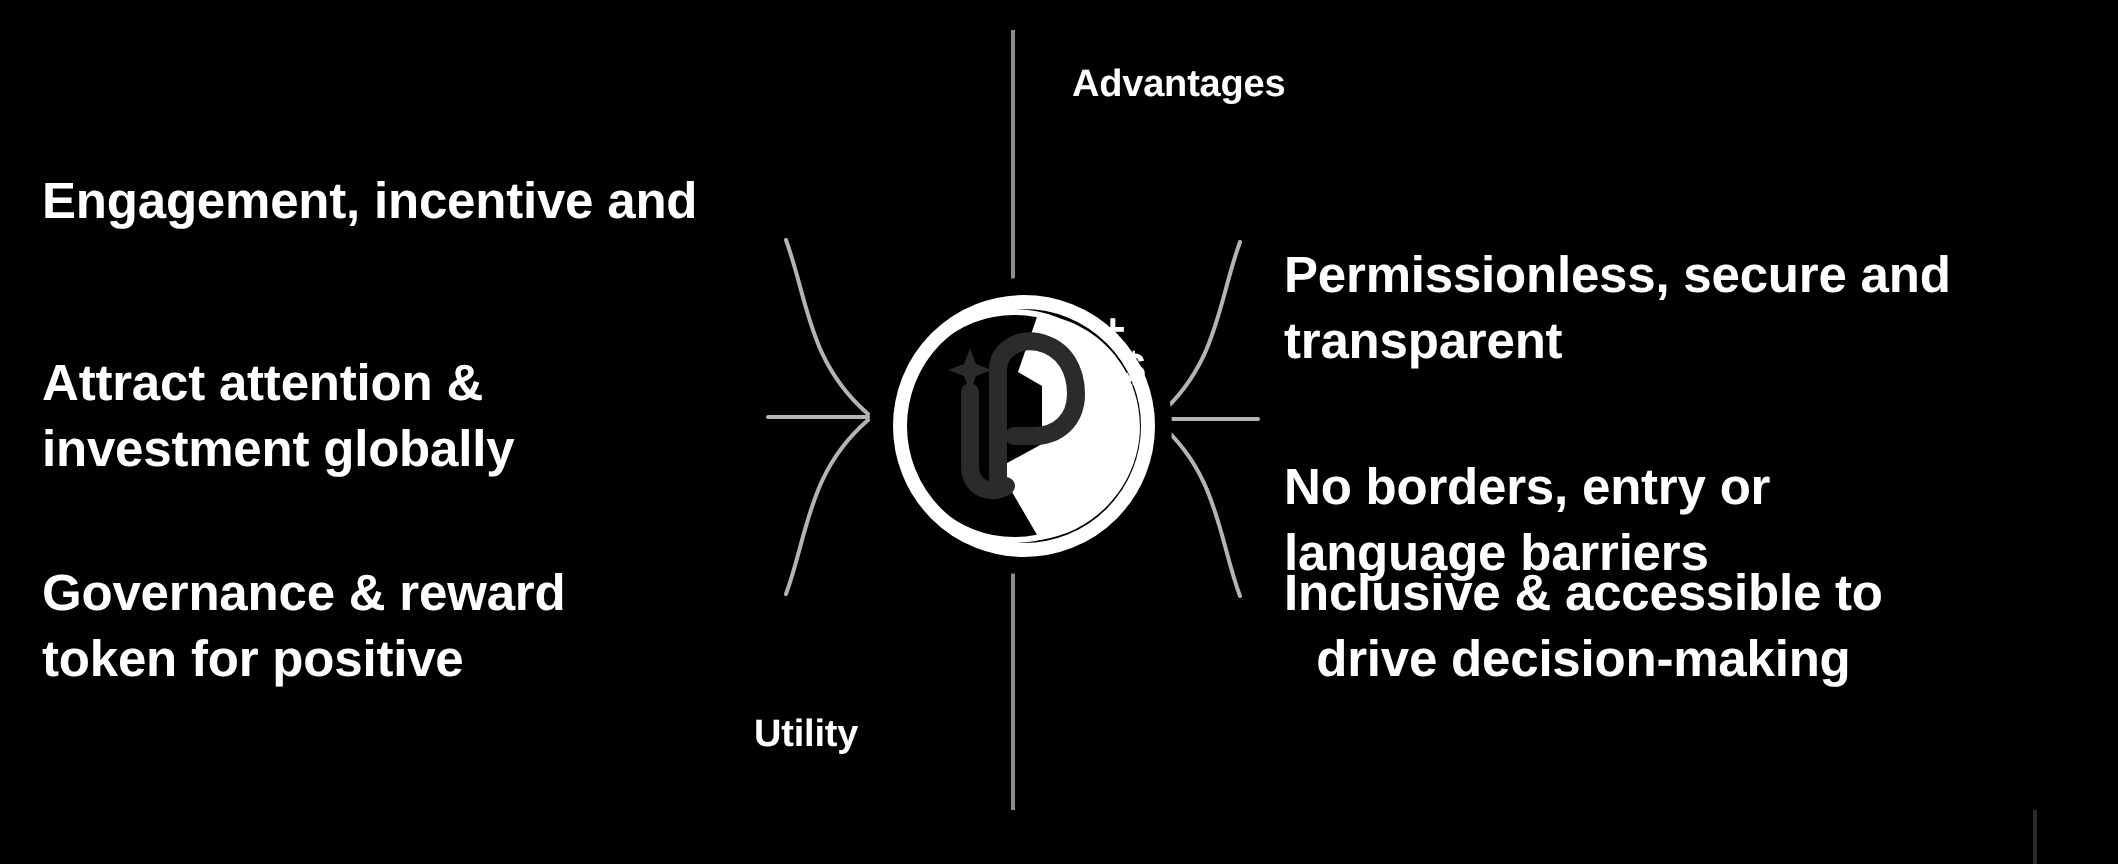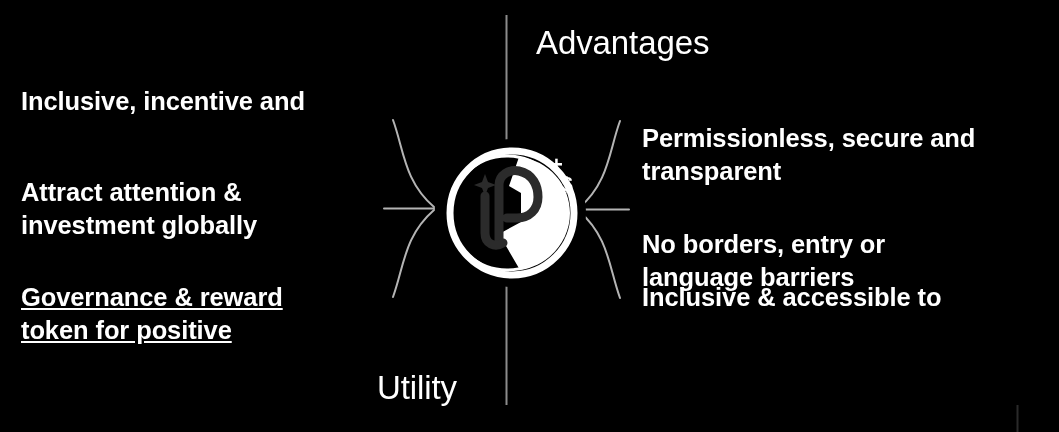--- a/index.html
+++ b/index.html
@@ -26,39 +26,39 @@
     letter-spacing: -0.1px;
   }
   .col-left  { left: 21px;  width: 368px; }
   .col-right { left: 642px; width: 400px; }
 
   .item { position: absolute; }
 
   
   .l1 { top: 85px;  }
   .l2 { top: 176px; }
-  .l3 { top: 281px; text-decoration: underline; }
+  .l3 { top: 281px; }
 
   
   .r1 { top: 85px; margin-top: 37px;  }
   .r2 { top: 184px; margin-top: 44px; }
   .r3 { top: 281px; text-align: center; }
 
   
   .axis-label {
     position: absolute;
-    font-weight: normal;
+    font-weight: bold;
     color: #ffffff;
-    font-size: 33px;
+    font-size: 19px;
     line-height: 32px;
     letter-spacing: -0.1px;
     white-space: nowrap;
   }
   #advantages-label { left: 536px; top: 27px; }
-  #utility-label    { left: 377px; top: 372px; }
+  #utility-label    { left: 377px; top: 352px; }
 
   
   #lines {
     position: absolute;
     left: 0;
     top: 0;
     width: 1059px;
     height: 432px;
     pointer-events: none;
   }
@@ -119,21 +119,21 @@
     </svg>
   </div>
 
   <div class="axis-label" id="advantages-label">Advantages</div>
 
   <div class="axis-label" id="utility-label">Utility</div>
 
   <div class="col col-left">
 
     <div class="item l1">
-      <div>Inclusive, incentive and</div>
+      <div>Engagement, incentive and</div>
     </div>
 
     <div class="item l2">
       <div>Attract attention &amp;</div>
       <div>investment globally</div>
     </div>
 
     <div class="item l3">
       <div>Governance &amp; reward</div>
       <div>token for positive</div>
@@ -147,16 +147,17 @@
       <div>transparent</div>
     </div>
 
     <div class="item r2">
       <div>No borders, entry or</div>
       <div>language barriers</div>
     </div>
 
     <div class="item r3">
       <div>Inclusive &amp; accessible to</div>
+      <div>drive decision-making</div>
     </div>
   </div>
 
 </div>
 
 </body></html>

